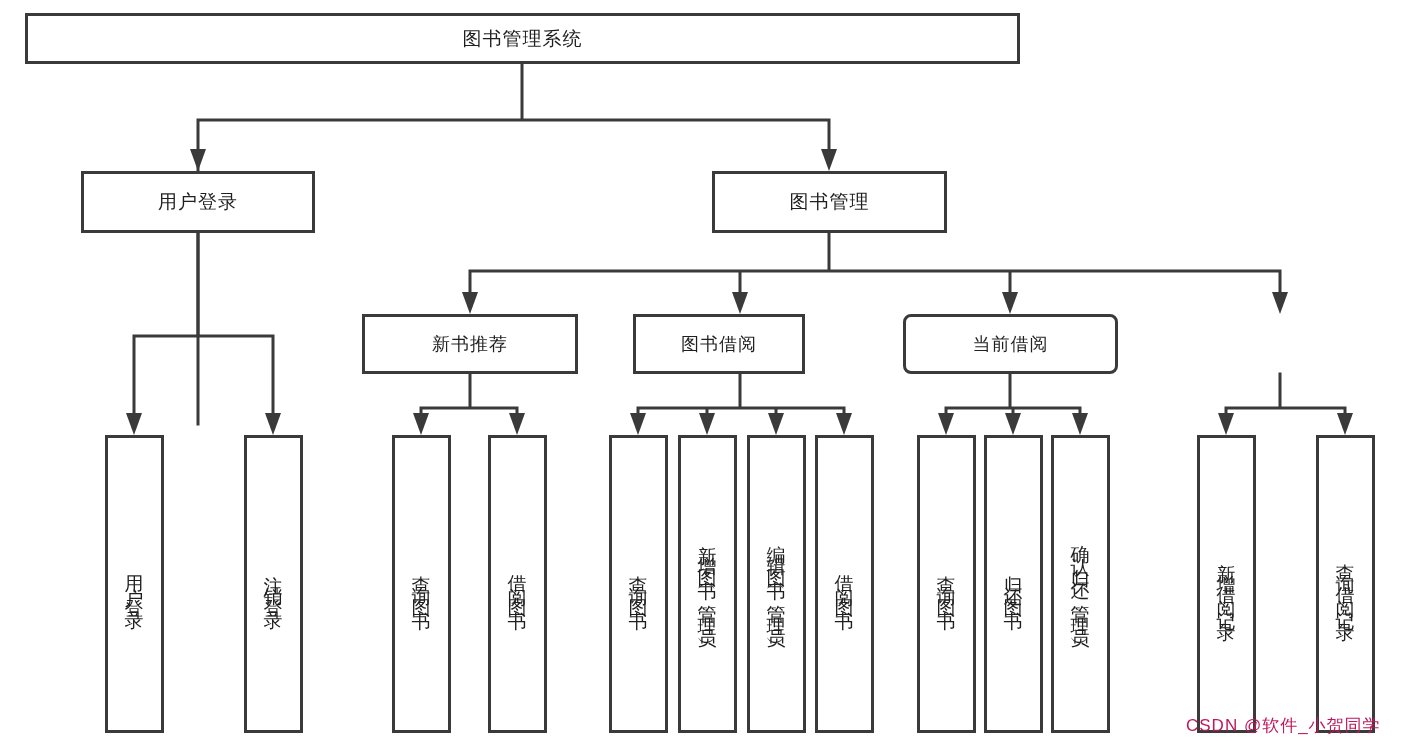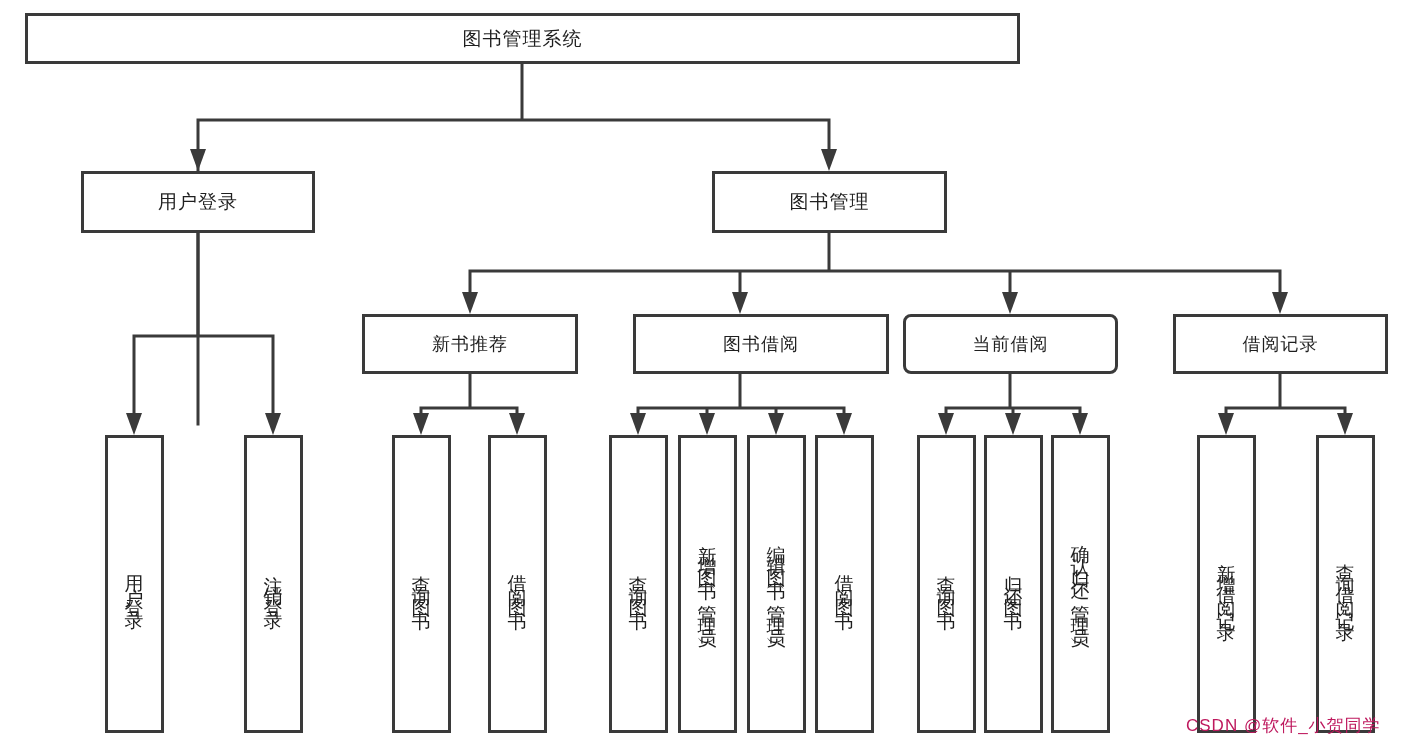--- a/index.html
+++ b/index.html
@@ -96,23 +96,22 @@
       <polygon class="arrowhead" points="1337,413 1353,413 1345,435"></polygon>
     </g>
   </svg>
 
   <div class="box hbox root-box">图书管理系统</div>
 
   <div class="box hbox l2-box" style="left:81px;width:234px;">用户登录</div>
   <div class="box hbox l2-box" style="left:712px;width:235px;">图书管理</div>
 
   <div class="box hbox l3-box" style="left:362px;width:216px;">新书推荐</div>
-  <div class="box hbox l3-box" style="left:633px;width:256px;font-family:Liberation Serif, serif;">图书借阅</div>
+  <div class="box hbox l3-box" style="left:633px;width:172px;font-family:Liberation Serif, serif;">图书借阅</div>
   <div class="box hbox l3-box" style="left:903px;width:215px;border-radius:8px;">当前借阅</div>
-  <div class="box hbox l3-box" style="left:1173px;width:215px;">借阅记录</div>
 
   <div class="box vbox" style="left:105px;">用户登录</div>
   <div class="box vbox" style="left:244px;">注销登录</div>
 
   <div class="box vbox" style="left:392px;">查询图书</div>
   <div class="box vbox" style="left:488px;">借阅图书</div>
 
   <div class="box vbox" style="left:609px;">查询图书</div>
   <div class="box vbox" style="left:678px;">新增图书（管理员）</div>
   <div class="box vbox" style="left:747px;">编辑图书（管理员）</div>

